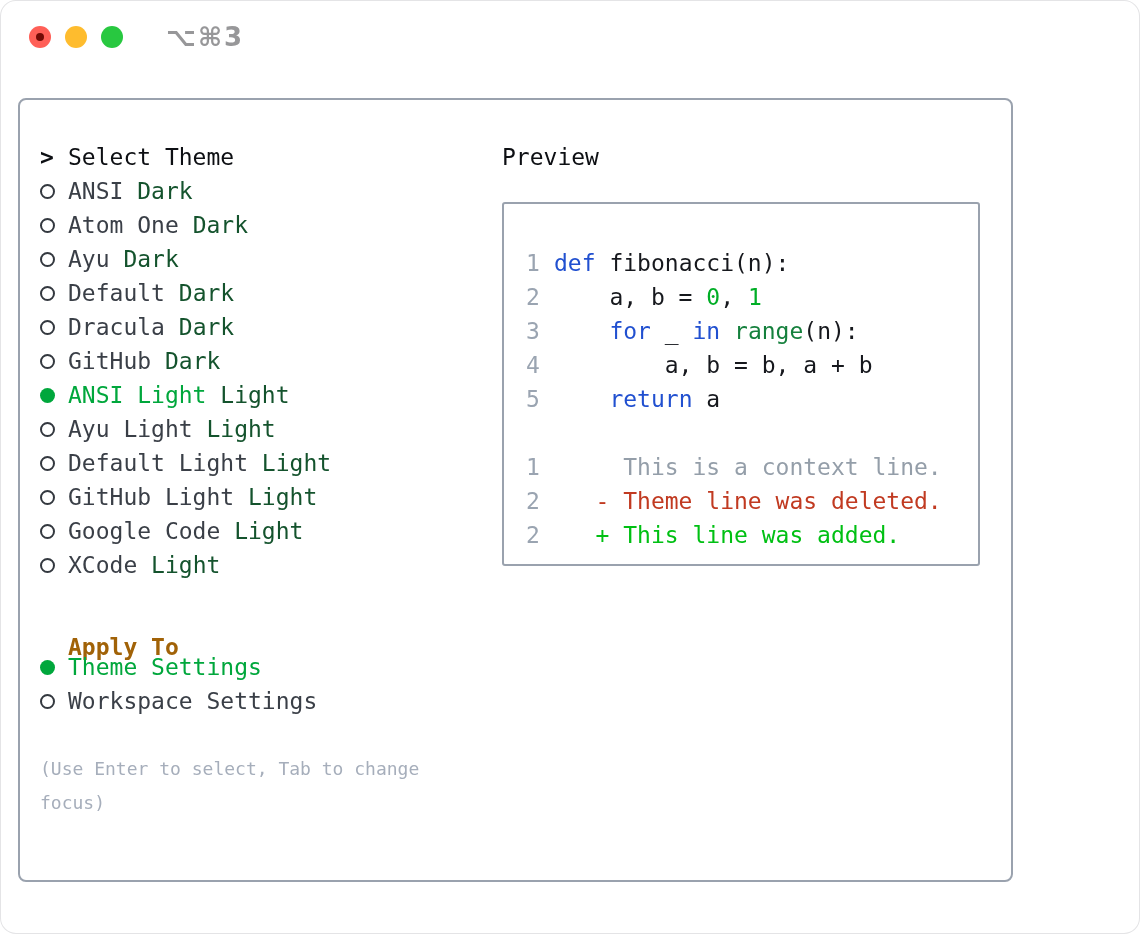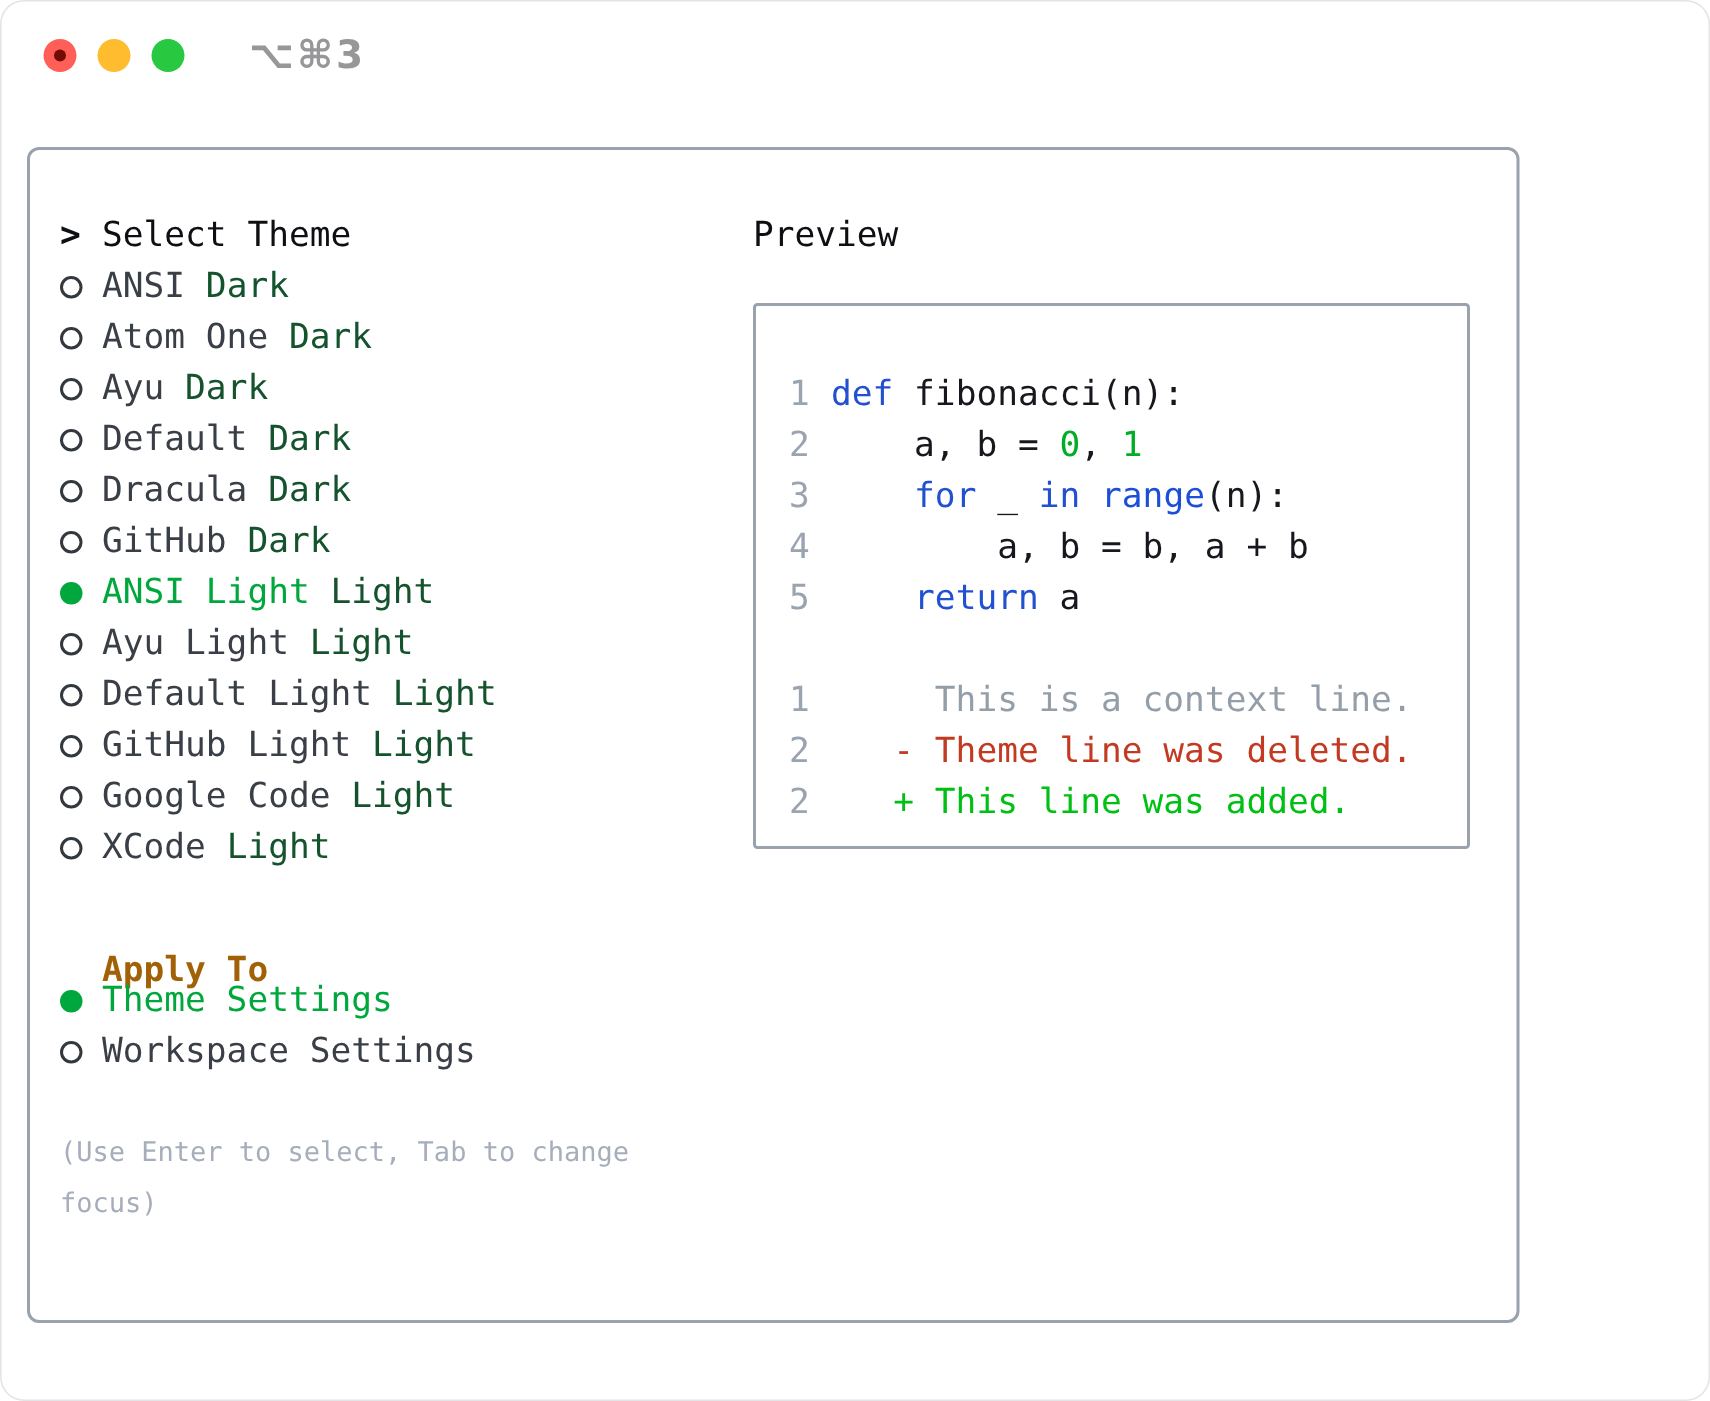--- a/index.html
+++ b/index.html
@@ -56,21 +56,21 @@
   
   .preview-box {
     margin-top:28px; width:478px; height:364px;
     border:2px solid #9aa2ae; border-radius:3px; background:#ffffff;
     padding:42px 0 0 22px; overflow:hidden;
   }
   .code-line { white-space:pre; height:34px; line-height:34px; font-size:23px; }
   .ln { display:inline-block; width:28px; color:#9aa4b1; }
   .tok-plain { color:#16181d; }
   .tok-kw    { color:#2150d0; }
-  .tok-fn    { color:#1d4ed8; }
+  .tok-fn    { color:#15803d; }
   .tok-num   { color:#00ae26; }
   .tok-ctx   { color:#949ea9; }
   .tok-del   { color:#c13a21; }
   .tok-add   { color:#00c013; }
 </style>
 </head>
 <body>
 
 <div class="window">
 

